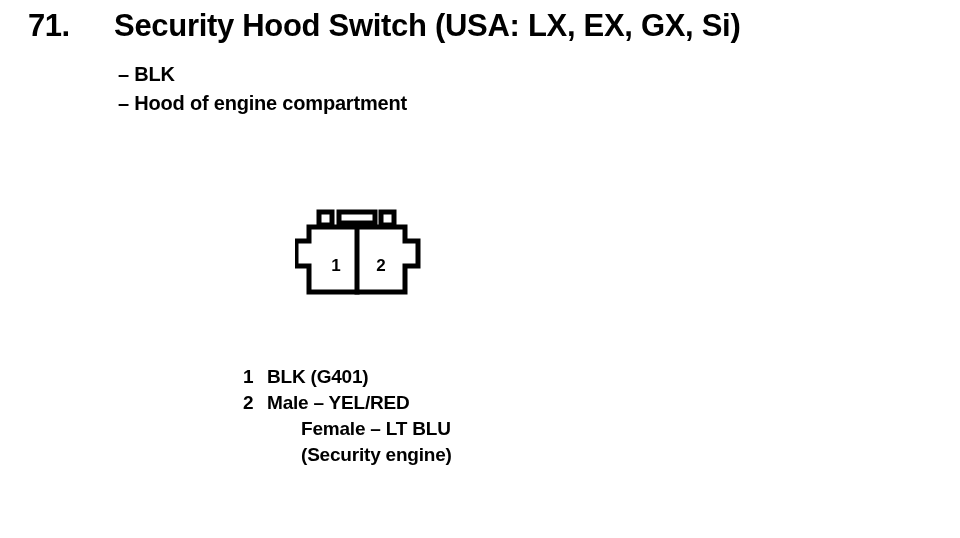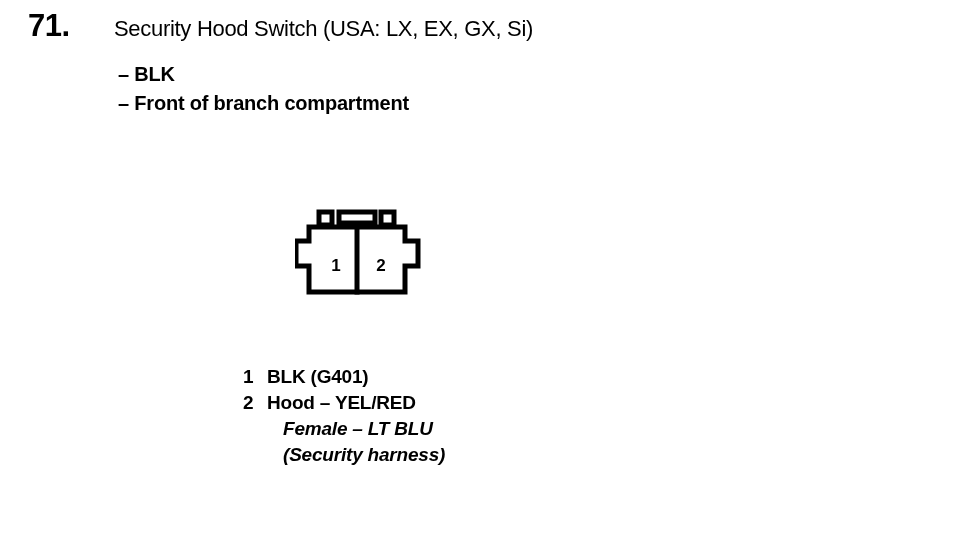--- a/index.html
+++ b/index.html
@@ -26,22 +26,22 @@
     align-items: baseline;
   }
   #header-number {
     font-size: 31px;
     font-weight: bold;
     letter-spacing: -0.5px;
     margin-left: 28px;
     width: 86px;
   }
   #header-title {
-    font-size: 22px;
-    font-weight: normal;
+    font-size: 31px;
+    font-weight: bold;
     letter-spacing: -0.3px;
   }
 
   
   #bullets {
     position: absolute;
     left: 118px;
     top: 60px;
     font-size: 20px;
     line-height: 29px;
@@ -79,35 +79,34 @@
     white-space: pre;
   }
   .legend-num {
     width: 24px;
     text-align: left;
   }
   .legend-text {
     text-align: right;
   }
   .legend-indent {
-    margin-left: 16px;
-    font-style: italic;
+    margin-left: 34px;
   }
 </style>
 </head>
 <body>
 
 <div id="header">
   <div id="header-number">71.</div>
   <div id="header-title">Security Hood Switch (USA: LX, EX, GX, Si)</div>
 </div>
 
 <div id="bullets">
   <div class="bullet-line">– BLK</div>
-  <div class="bullet-line">– Front of branch compartment</div>
+  <div class="bullet-line">– Hood of engine compartment</div>
 </div>
 
 <div id="connector">
   <svg width="150" height="95" viewBox="0 0 150 95" xmlns="http://www.w3.org/2000/svg">
     <g fill="none" stroke="#000000" stroke-width="5" stroke-linejoin="miter" stroke-linecap="square">
 
       <rect x="24" y="4" width="13" height="13"></rect>
       <rect x="44" y="4" width="36" height="11"></rect>
       <rect x="86" y="4" width="13" height="13"></rect>
 
@@ -133,23 +132,23 @@
   </svg>
 </div>
 
 <div id="legend">
   <div class="legend-row">
     <span class="legend-num">1</span>
     <span class="legend-text">BLK (G401)</span>
   </div>
   <div class="legend-row">
     <span class="legend-num">2</span>
-    <span class="legend-text">Hood – YEL/RED</span>
+    <span class="legend-text">Male – YEL/RED</span>
   </div>
   <div class="legend-row">
     <span class="legend-num"></span>
     <span class="legend-text legend-indent">Female – LT BLU</span>
   </div>
   <div class="legend-row">
     <span class="legend-num"></span>
-    <span class="legend-text legend-indent">(Security harness)</span>
+    <span class="legend-text legend-indent">(Security engine)</span>
   </div>
 </div>
 
 </body></html>

